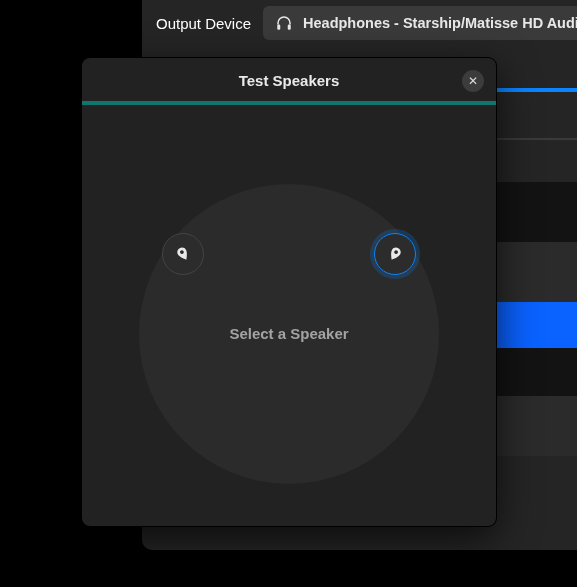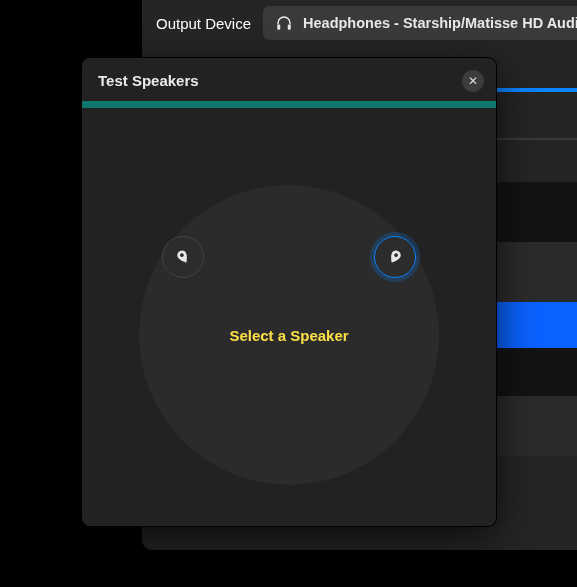--- a/index.html
+++ b/index.html
@@ -94,23 +94,23 @@
     box-shadow: 0 0 0 1px #000, 0 12px 40px rgba(0,0,0,.7);
     display: flex;
     flex-direction: column;
     align-items: center;
   }
   .modal-header {
     width: 100%;
     padding: 14px 16px 12px;
     display: flex;
     align-items: center;
-    justify-content: flex-start;
-    position: relative;
-    border-bottom: 7px solid #0f766e;
+    justify-content: center;
+    position: relative;
+    border-bottom: 4px solid #0f766e;
   }
   .modal-title {
     color: #eaeaea;
     font-weight: 600;
     font-size: 15px;
   }
   .close-btn {
     position: absolute;
     right: 12px;
     top: 12px;
@@ -133,21 +133,21 @@
   .big-circle {
     position: absolute;
     left: 50%; top: 50%;
     width: 300px; height: 300px;
     margin-left: -150px; margin-top: -132px;
     border-radius: 50%;
     background: #2b2b2b;
     display:flex; align-items:center; justify-content:center;
   }
   .big-circle span {
-    color: #fde047;
+    color: #a3a3a3;
     font-weight: 600;
     font-size: 15px;
   }
 
   .spk-btn {
     position: absolute;
     width: 42px; height: 42px;
     border-radius: 50%;
     background: #2c2c2c;
     border: 1.5px solid #444;

